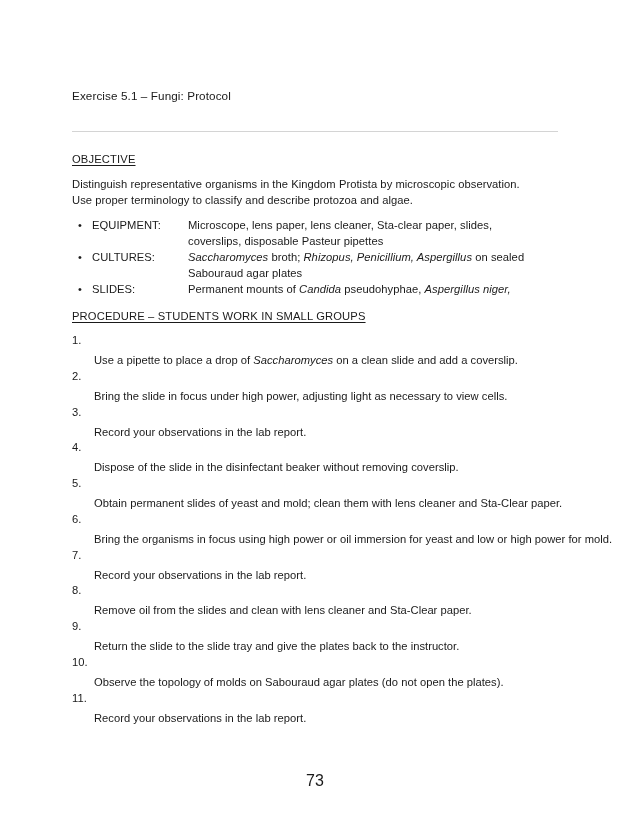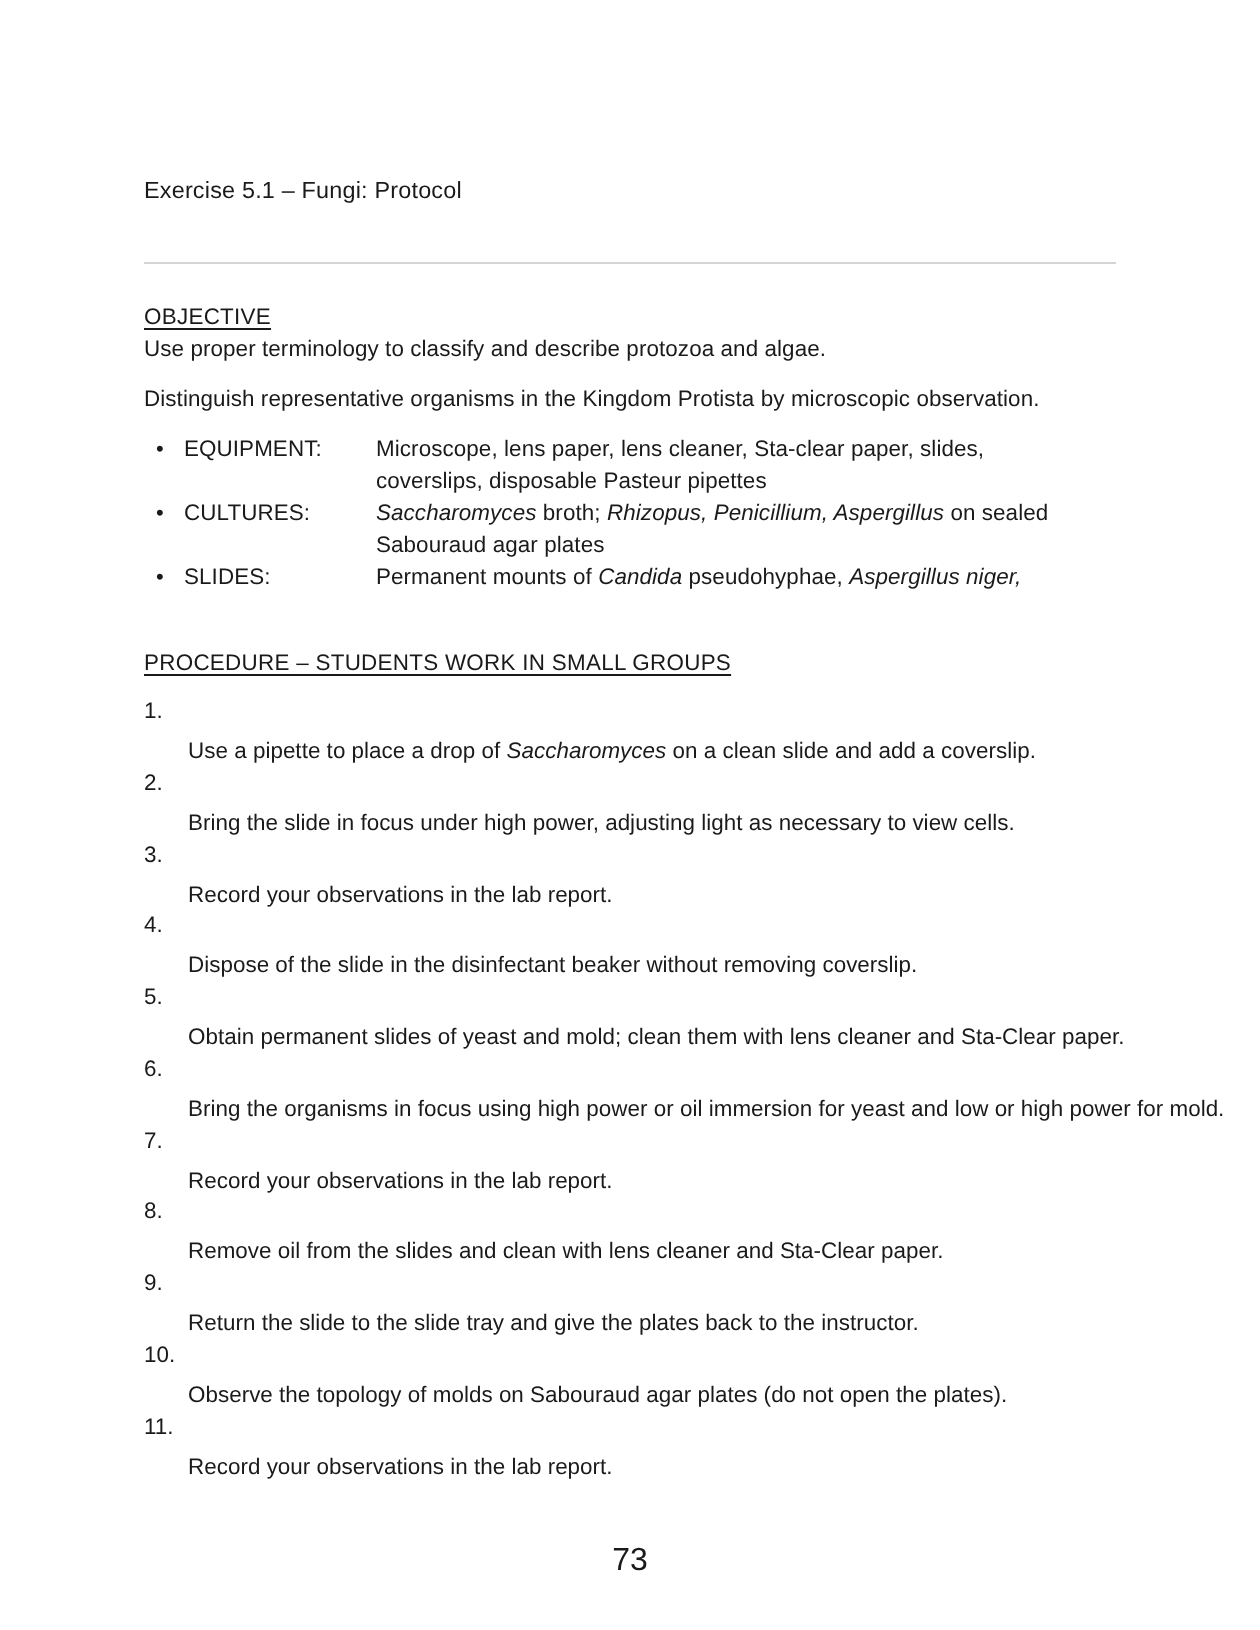--- a/index.html
+++ b/index.html
@@ -50,21 +50,21 @@
     line-height: 15.8px;
     text-decoration: underline;
     text-underline-offset: 1.5px;
     margin: 0;
     font-weight: normal;
     letter-spacing: 0.15px;
   }
 
   .head-objective { margin-top: 20px; }
   .head-materials { margin-top: 19px; }
-  .head-procedure { margin-top: 28px; }
+  .head-procedure { margin-top: 12px; }
 
   .para {
     font-size: 11.2px;
     line-height: 15.8px;
     margin: 0;
     letter-spacing: 0.05px;
   }
   .para-block { margin-top: 9px; }
 
   
@@ -136,22 +136,22 @@
 <body>
 
 <div class="page">
   <div class="content">
 
     <div class="doc-title">Exercise 5.1 – Fungi: Protocol</div>
 
     <div class="rule"></div>
 
     <div class="section-head head-objective">OBJECTIVE</div>
+    <div class="para para-block">Distinguish representative organisms in the Kingdom Protista by microscopic observation.</div>
     <div class="para">Use proper terminology to classify and describe protozoa and algae.</div>
-    <div class="para para-block">Distinguish representative organisms in the Kingdom Protista by microscopic observation.</div>
 
 
     <div class="materials">
 
       <div class="mat-row">
         <span class="mat-bullet">•</span>
         <span class="mat-label">EQUIPMENT:</span>
         <span class="mat-value">
           <span>Microscope, lens paper, lens cleaner, Sta-clear paper, slides,</span>
           <span class="l2">coverslips, disposable Pasteur pipettes</span>

